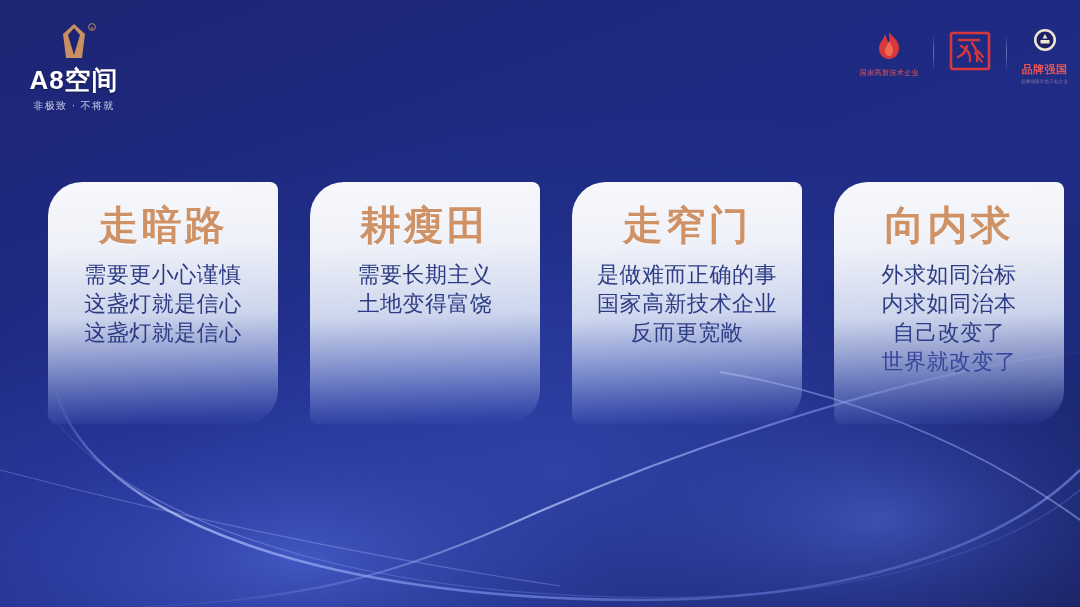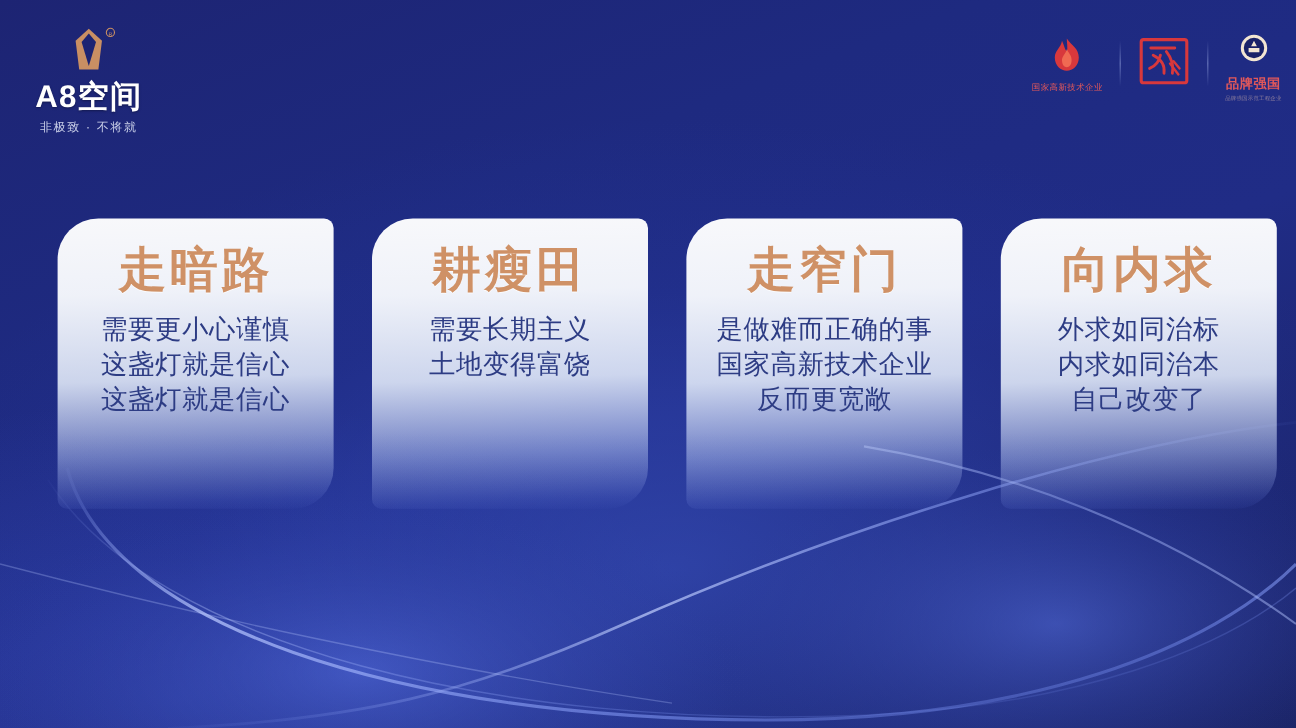--- a/index.html
+++ b/index.html
@@ -194,17 +194,18 @@
         <div>反而更宽敞</div>
       </div>
     </div>
 
     <div class="card">
       <div class="card-title">向内求</div>
       <div class="card-body">
         <div>外求如同治标</div>
         <div>内求如同治本</div>
         <div>自己改变了</div>
+        <div>世界就改变了</div>
       </div>
     </div>
 
   </div>
 </div>
 
 </body></html>

